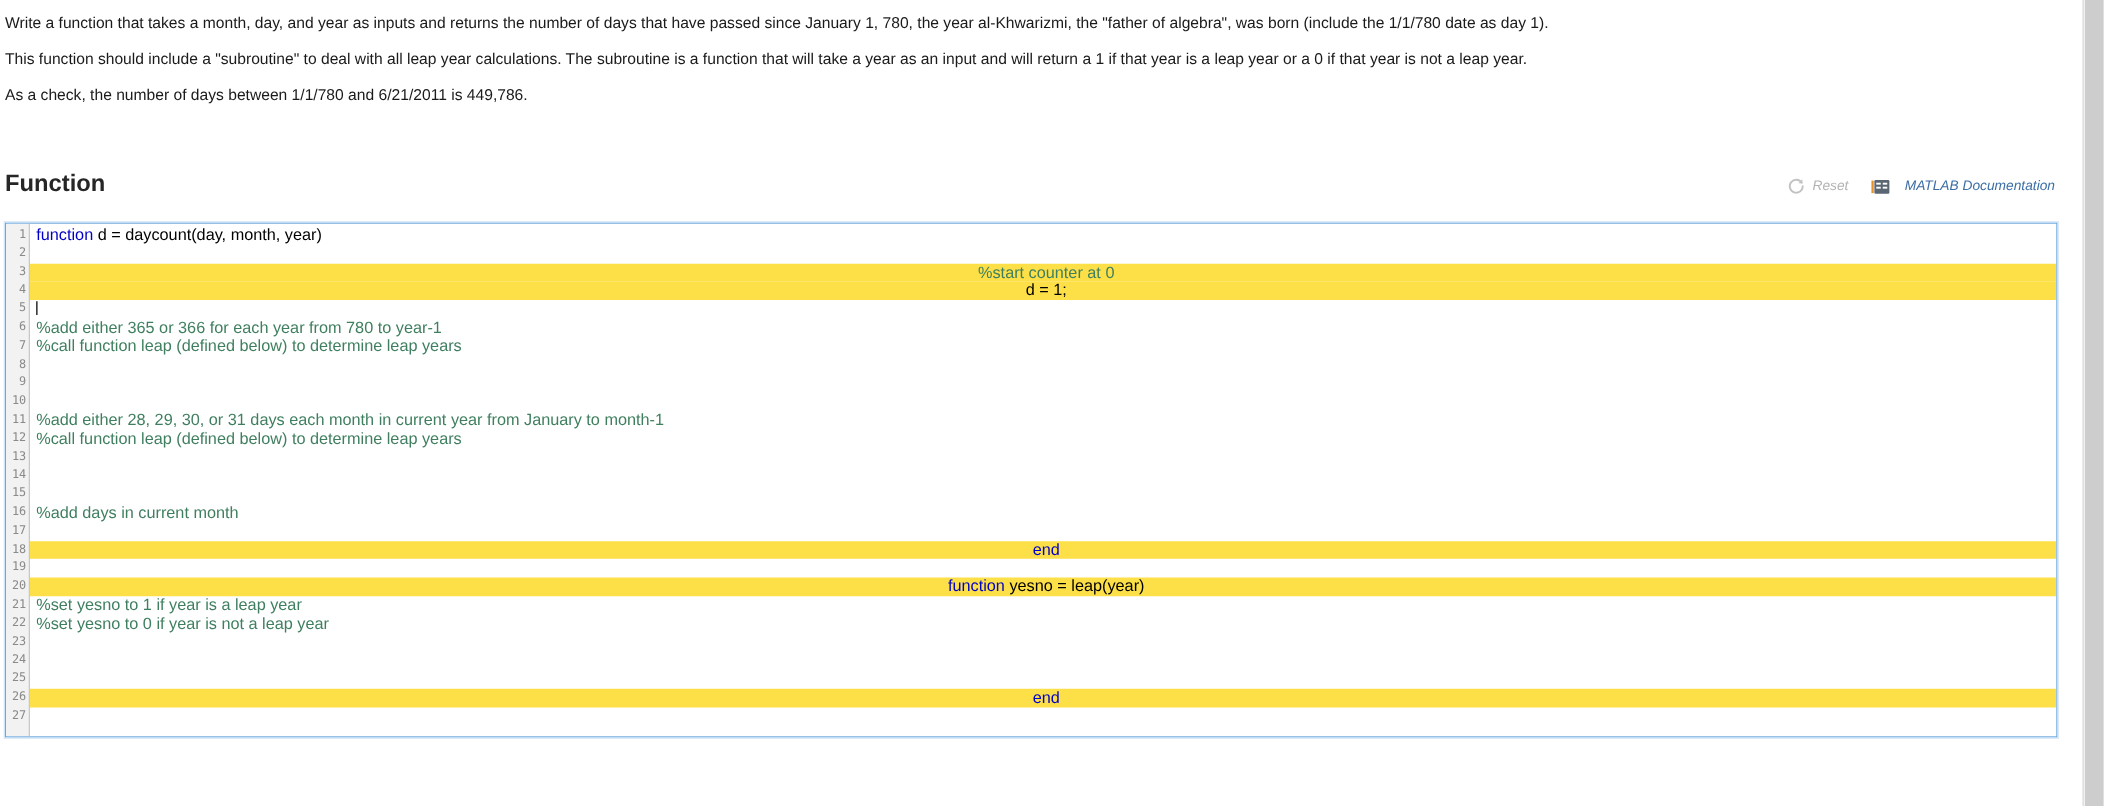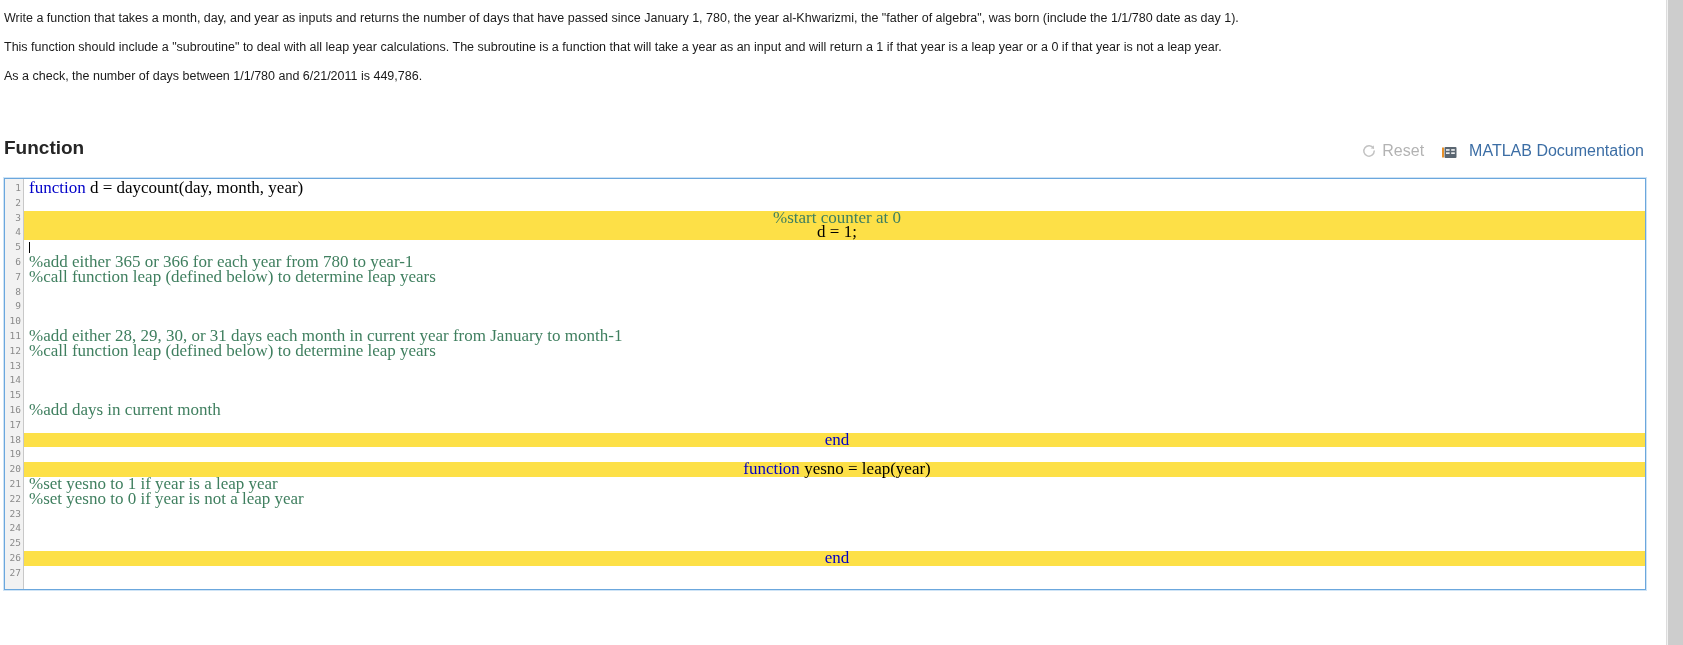--- a/index.html
+++ b/index.html
@@ -67,24 +67,25 @@
     right: 12px;
     top: 6px;
     display: flex;
     align-items: center;
     gap: 18px;
   }
   .hbtn {
     display: flex;
     align-items: center;
     gap: 6px;
-    font-size: 16px;
+    font-size: 11px;
     cursor: pointer;
     user-select: none;
     white-space: nowrap;
+    font-style: italic;
   }
   .hbtn.reset { color: #b3b3b3; }
   .hbtn.docs { color: #3c6ea5; gap: 12px; }
   .icon-reset { width: 14px; height: 14px; display: inline-block; flex: 0 0 auto; }
   .icon-docs  { width: 15px; height: 13px; display: inline-block; flex: 0 0 auto; position: relative; }
 
   
   .editor {
     margin-top: 6px;
     margin-left: 2px;
@@ -119,22 +120,22 @@
     padding-right: 2px;
   }
   .code {
     flex: 1 1 auto;
     padding-top: 2px;
     position: relative;
   }
   .cline {
     height: 14.8px;
     line-height: 14.8px;
-    font-family: Liberation Serif, serif;
-    font-size: 17px;
+    font-family: Liberation Sans, sans-serif;
+    font-size: 13px;
     color: #000000;
     white-space: pre;
     padding-left: 5px;
   }
   .cline.hl { background: #fde047; text-align: center; }
   .tok-kw { color: #0000c8; }
   .tok-com { color: #3f7f5f; }
   .caret {
     display: inline-block;
     width: 1px;

